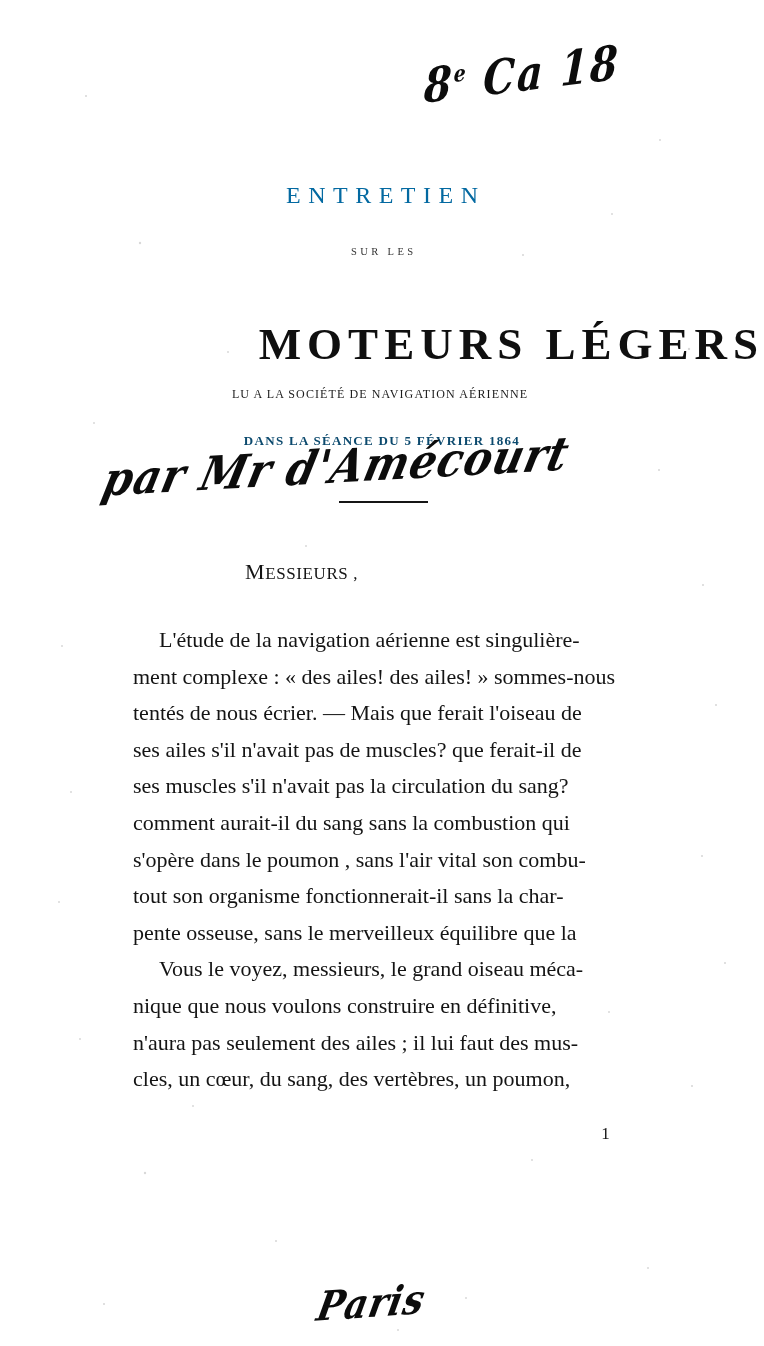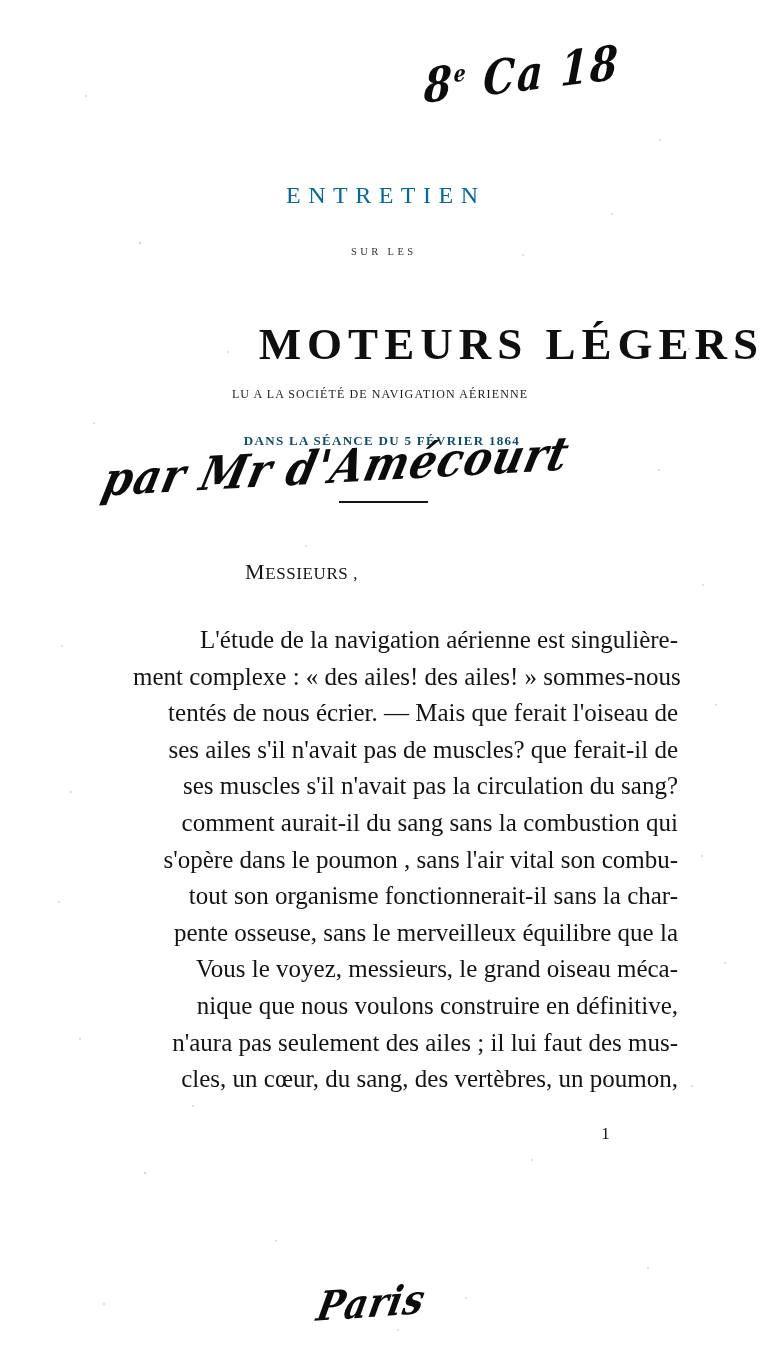--- a/index.html
+++ b/index.html
@@ -136,24 +136,23 @@
     color: #141414;
     margin-left: 48px;
   }
   #salutation .cap { font-size: 22px; }
 
   #bodytext {
     position: absolute;
     left: 133px;
     top: 622px;
     width: 545px;
-    font-size: 25px;
+    font-size: 22px;
     line-height: 36.6px;
     color: #141414;
-    text-align: right;
   }
   #bodytext .ln {
     display: block;
     white-space: nowrap;
   }
   #bodytext .ind { padding-left: 26px; }
 
   #pagenum {
     position: absolute;
     left: 0; right: 0;

